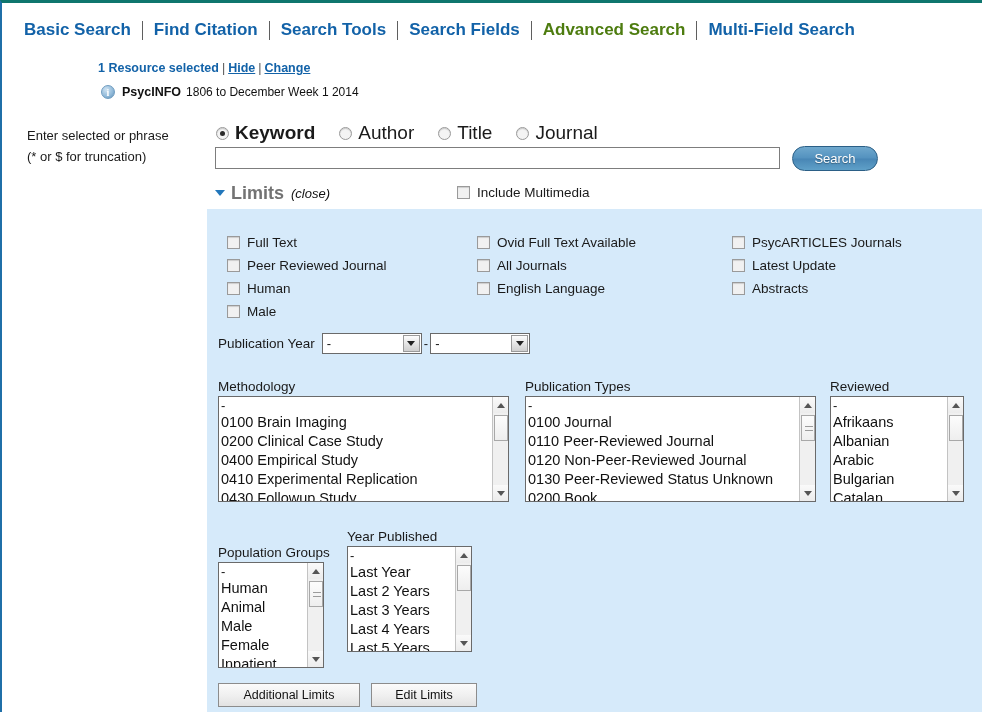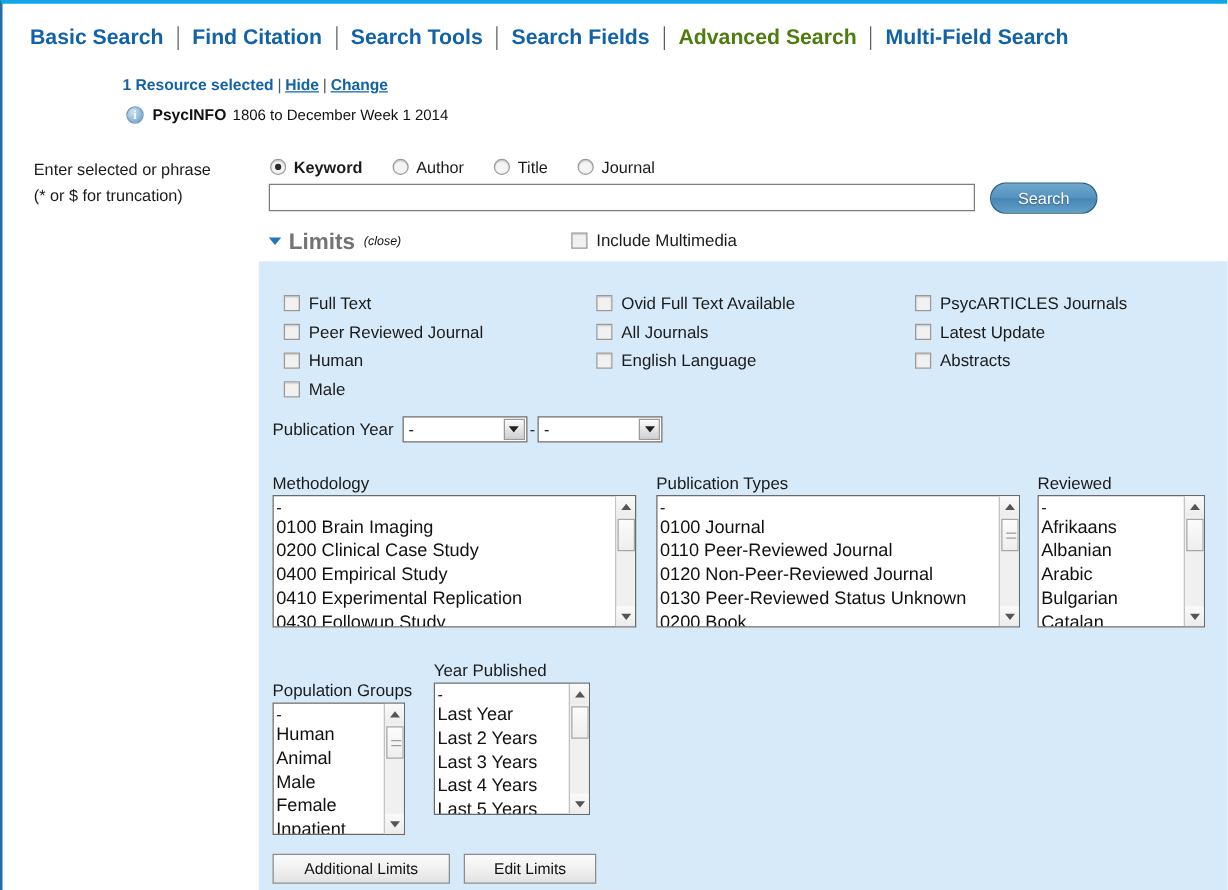--- a/index.html
+++ b/index.html
@@ -7,21 +7,21 @@
     margin: 0; padding: 0;
     width: 982px; height: 712px;
     background: #ffffff;
     font-family: "Liberation Sans", sans-serif;
     overflow: hidden;
   }
   #page {
     position: relative;
     width: 982px; height: 712px;
     background: #ffffff;
-    border-top: 3px solid #0ea5e9;
+    border-top: 3px solid #0f766e;
     border-left: 2px solid #1f6fa8;
   }
 
   
   #tabbar {
     position: absolute;
     left: 22px; top: 14px;
     display: flex; align-items: center;
     height: 26px;
   }
@@ -109,21 +109,21 @@
     position: relative;
     flex: none;
   }
   .rb.on::after {
     content: "";
     position: absolute;
     left: 3px; top: 3px;
     width: 5px; height: 5px; border-radius: 50%;
     background: #2b2b2b;
   }
-  .radio-label { font-size: 13px; color: #1a1a1a; }
+  .radio-label { font-size: 19px; color: #1a1a1a; }
   .radio-label.sel { font-weight: bold; }
 
   
   #searchinput {
     position: absolute;
     left: 213px; top: 144px;
     width: 565px; height: 22px;
     border: 1px solid #7d7d7d;
     background: #ffffff;
     font-size: 13px;
@@ -155,21 +155,21 @@
   }
   .caret {
     width: 0; height: 0;
     border-left: 5px solid transparent;
     border-right: 5px solid transparent;
     border-top: 6px solid #2277bb;
     margin-right: 6px;
     cursor: pointer;
   }
   #limitsword { font-size: 18px; font-weight: bold; color: #737373; text-align: right; }
-  #limitsclose { font-size: 10px; font-style: italic; color: #111; margin-left: 7px; }
+  #limitsclose { font-size: 13px; font-style: italic; color: #111; margin-left: 7px; }
 
   .cb {
     width: 13px; height: 13px;
     border: 1px solid #9a9a9a;
     background: #f1f1f1;
     box-shadow: inset 0 1px 1px rgba(0,0,0,.15);
     margin-right: 7px;
     position: relative;
     flex: none;
   }

